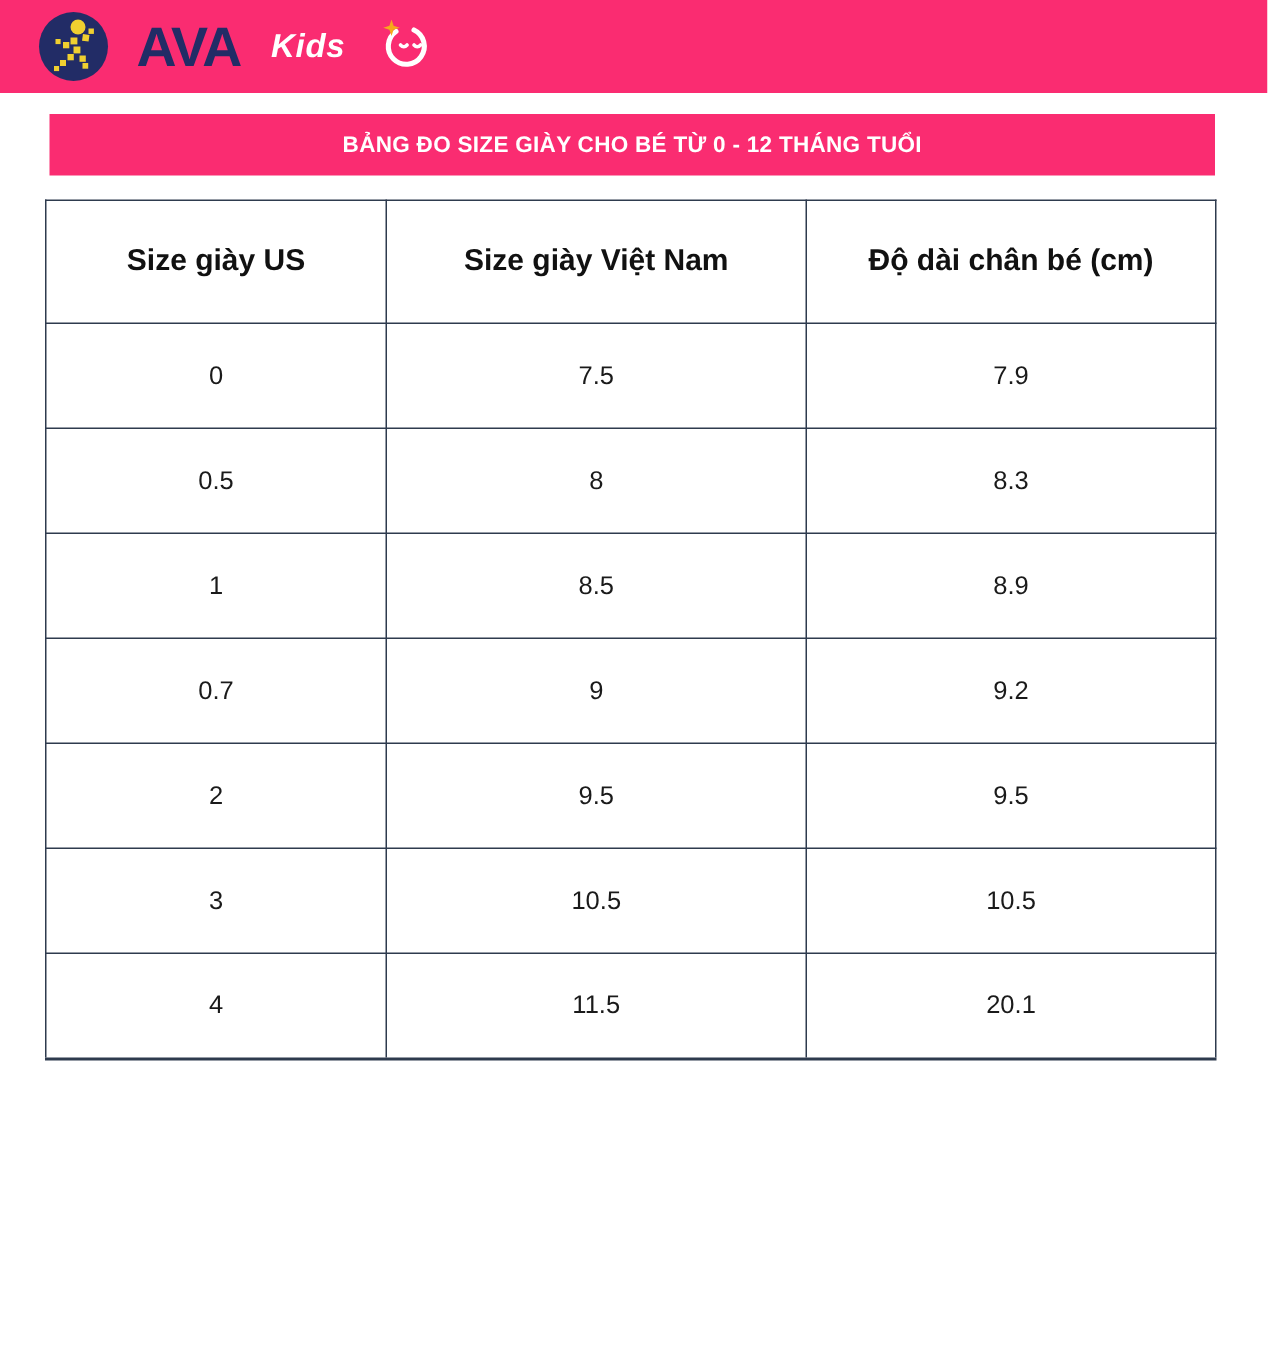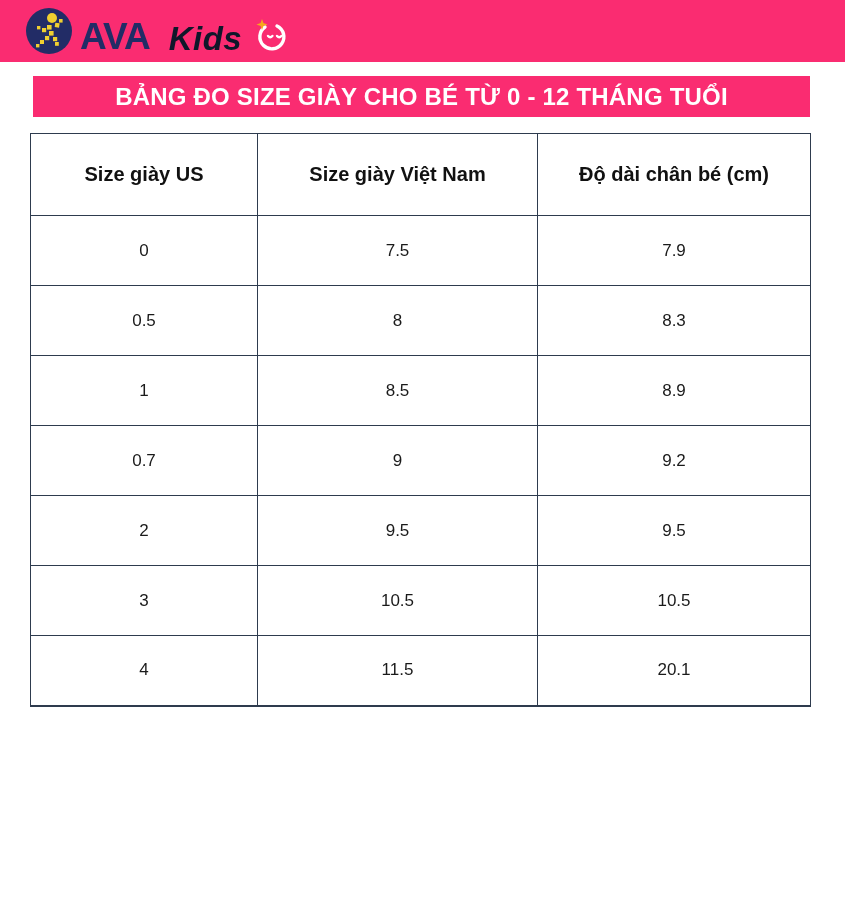--- a/index.html
+++ b/index.html
@@ -9,41 +9,41 @@
     font-family: "Liberation Sans", sans-serif;
     overflow: hidden;
   }
   
   .topbar {
     width: 845px; height: 62px;
     background: #fa2c71;
     display: flex; align-items: center;
     padding-left: 25px;
   }
-  .logo { display: flex; align-items: flex-end; gap: 7px; }
+  .logo { display: flex; align-items: center; gap: 18px; }
   .logo-circle { width: 48px; height: 48px; display: block; }
   .brand-ava {
     font-size: 37px; font-weight: 800; color: #222c66;
     letter-spacing: -1px; line-height: 1;
   }
   .brand-kids {
-    font-size: 33px; font-weight: 700; font-style: italic;
-    color: #0f172a; letter-spacing: 0.5px; line-height: 1;
-    margin-left: 12px;
+    font-size: 22px; font-weight: 700; font-style: italic;
+    color: #ffffff; letter-spacing: 0.5px; line-height: 1;
+    margin-left: 2px;
   }
   .smiley { width: 36px; height: 36px; margin-left: 6px; display: block; }
   
   .banner {
     margin: 14px 0 0 33px;
     width: 777px; height: 41px;
     background: #fa2c71;
     display: flex; align-items: center; justify-content: center;
   }
   .banner-text {
-    color: #ffffff; font-size: 24px; font-weight: bold;
+    color: #ffffff; font-size: 15px; font-weight: bold;
     letter-spacing: 0.2px;
   }
   
   table.size-table {
     margin: 16px 0 0 30px;
     width: 780px;
     border-collapse: collapse;
     table-layout: fixed;
   }
   table.size-table th, table.size-table td {

